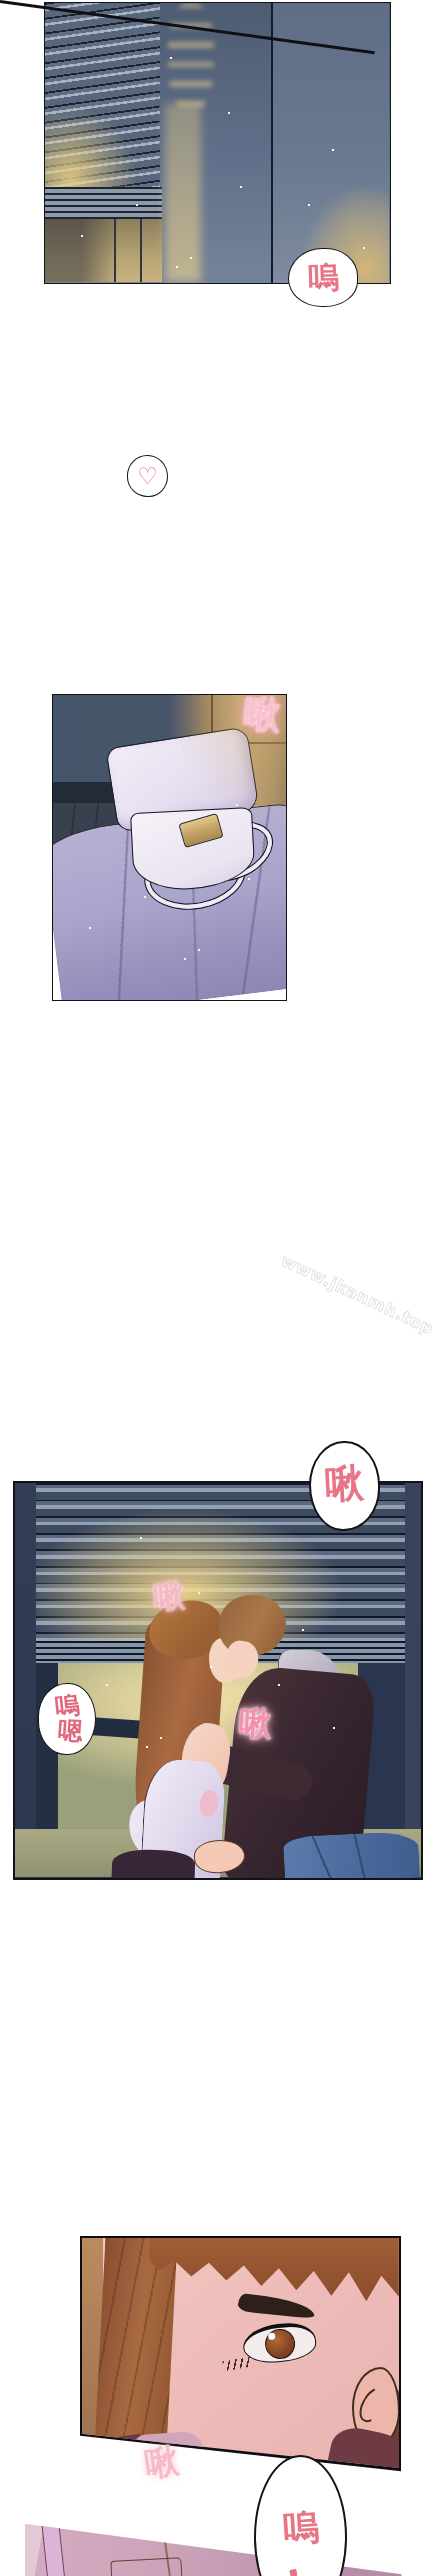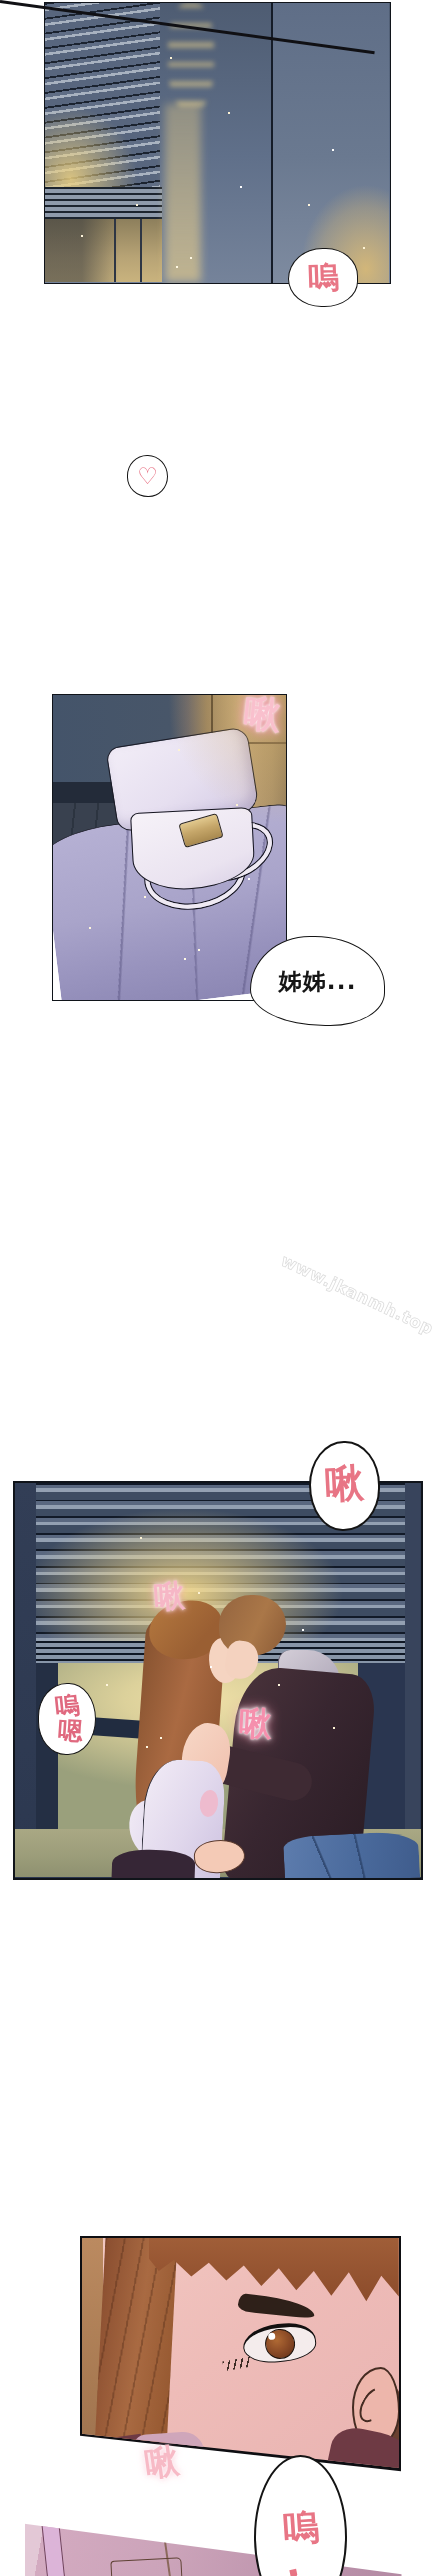--- a/index.html
+++ b/index.html
@@ -258,23 +258,20 @@
     <div class="abs p2-bed"></div>
     <div class="abs p2-pillow"></div>
     <div class="abs p2-strap1"></div>
     <div class="abs p2-strap2"></div>
     <div class="abs p2-bag"></div>
     <div class="abs p2-phone"></div>
     <div class="abs p2-light"></div>
     <div class="abs sparkles"></div>
     <span class="sfx" id="p2-sfx">啾</span>
   </section>
-  <div class="bubble" id="sis-bubble">
-    <span>姊姊...</span>
-  </div>
 
   <div id="watermark">www.jkanmh.top</div>
 
   <div class="bubble" id="kiss-bubble">
     <span>啾</span>
   </div>
 
   <section class="panel" id="p3">
     <div class="abs p3-bg"></div>
     <div class="abs p3-blinds"></div>

